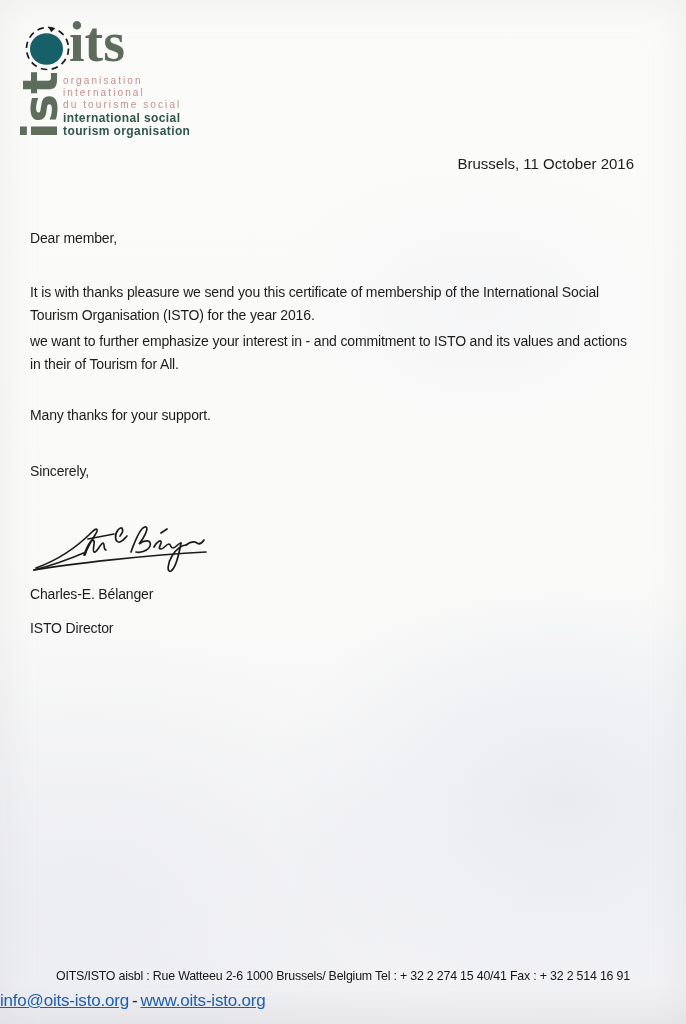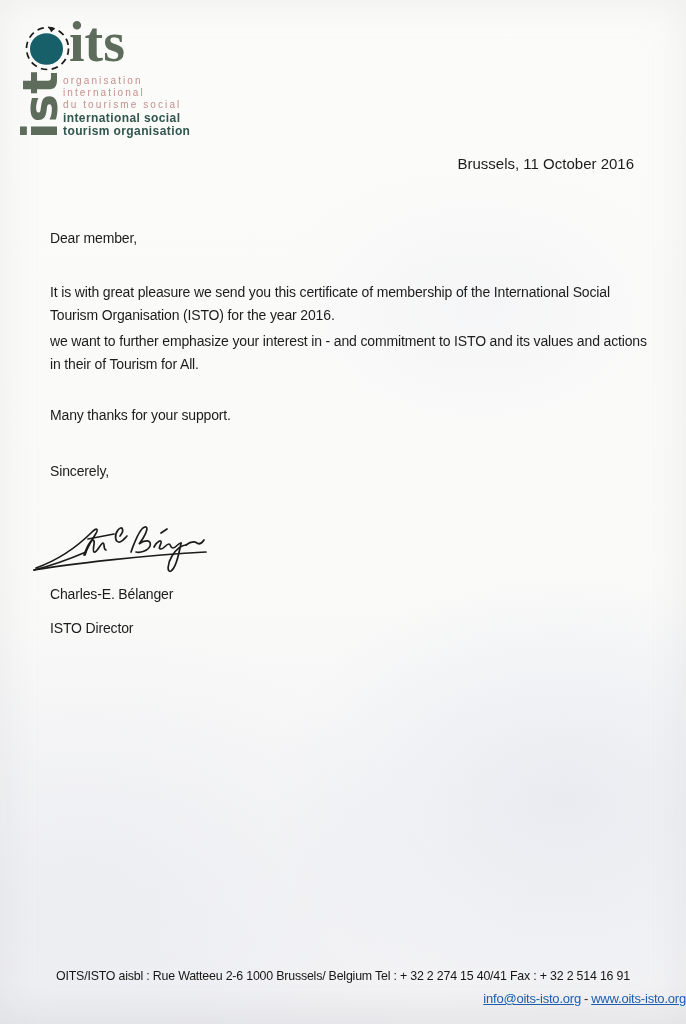--- a/index.html
+++ b/index.html
@@ -30,38 +30,38 @@
   .tagline-fr{
     position:absolute;left:63px;top:75px;
     font-size:10px;letter-spacing:2.1px;line-height:12px;color:#c5908c;
   }
   .tagline-en{
     position:absolute;left:63px;top:112px;
     font-size:12px;letter-spacing:0.4px;line-height:12.5px;color:#31564d;font-weight:600;
   }
   
   .dateline{position:absolute;top:155px;right:52px;font-size:15px;}
-  .textblock{position:absolute;left:30px;margin-left:20px;}
+  .textblock{position:absolute;left:30px;}
   .line{white-space:nowrap;font-size:14px;letter-spacing:-0.15px;line-height:23px;}
   .salutation{top:227px;}
   .para1{top:281px;}
   .para2{top:330px;}
   .para3{top:404px;}
   .closing{top:460px;}
   .signer-name{top:583px;}
   .signer-title{top:617px;}
   .signature{position:absolute;left:28px;top:502px;}
   
   .footer-line1{
     position:absolute;top:969px;left:0;width:100%;text-align:center;
     font-size:12.4px;letter-spacing:-0.2px;color:#161616;
   }
   .footer-line2{
-    position:absolute;top:991px;left:0;width:100%;text-align:right;
-    font-size:13px;letter-spacing:-0.2px;color:#161616;
+    position:absolute;top:991px;left:0;width:100%;text-align:left;
+    font-size:17px;letter-spacing:-0.2px;color:#161616;
   }
   .footer-line2 a{color:#1d5fae;text-decoration:underline;cursor:pointer;}
   .footer-sep{color:#222;padding:0 3px;}
 </style>
 </head>
 <body>
 
 <div class="page">
 
   <div class="logo">
@@ -83,21 +83,21 @@
     </div>
   </div>
 
   <div class="dateline">Brussels, 11 October 2016</div>
 
   <div class="textblock salutation">
     <div class="line">Dear member,</div>
   </div>
 
   <div class="textblock para1">
-    <div class="line">It is with great pleasure we send you this certificate of membership of the International Social</div>
+    <div class="line">It is with thanks pleasure we send you this certificate of membership of the International Social</div>
     <div class="line">Tourism Organisation (ISTO) for the year 2016.</div>
   </div>
 
   <div class="textblock para2">
     <div class="line">we want to further emphasize your interest in - and commitment to ISTO and its values and actions</div>
     <div class="line">in their of Tourism for All.</div>
   </div>
 
   <div class="textblock para3">
     <div class="line">Many thanks for your support.</div>

